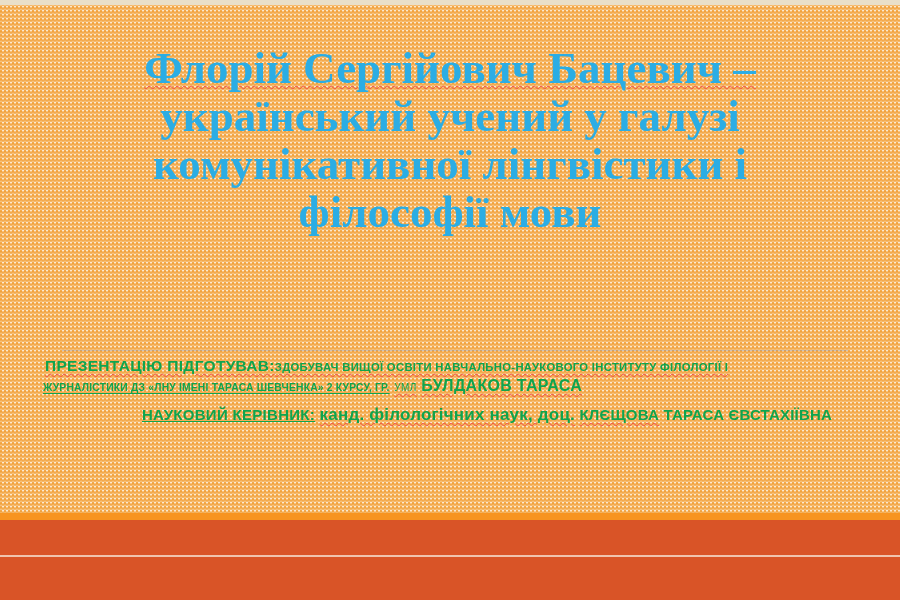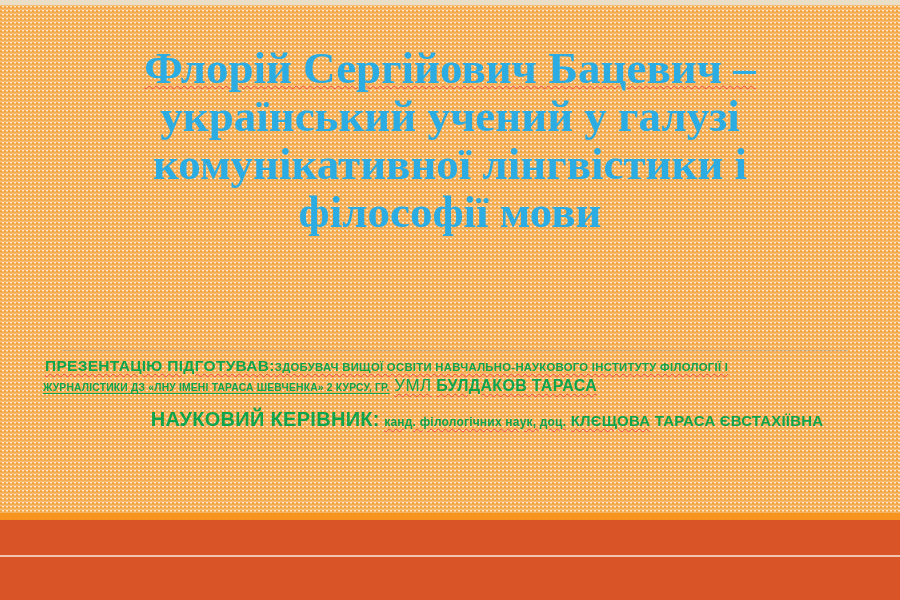--- a/index.html
+++ b/index.html
@@ -145,30 +145,31 @@
   .body-xs {
     font-size: 10.3px;
     letter-spacing: 0.2px;
     text-decoration: underline;
   }
   .name-big {
     font-size: 16px;
     letter-spacing: 0.3px;
   }
   .grp-big {
-    font-size: 17px;
+    font-size: 10px;
     letter-spacing: 0.5px;
     font-weight: normal;
   }
   .adv-lbl {
-    font-size: 20px;
-    letter-spacing: 0.3px;
+    font-size: 15px;
+    letter-spacing: 0.3px;
+    text-decoration: underline;
   }
   .adv-mid {
-    font-size: 12px;
+    font-size: 17px;
     letter-spacing: 0.2px;
     margin-top: 24px;
   }
   .adv-name {
     font-size: 15px;
     letter-spacing: 0.2px;
   }
 
   
   #bar-bright {

